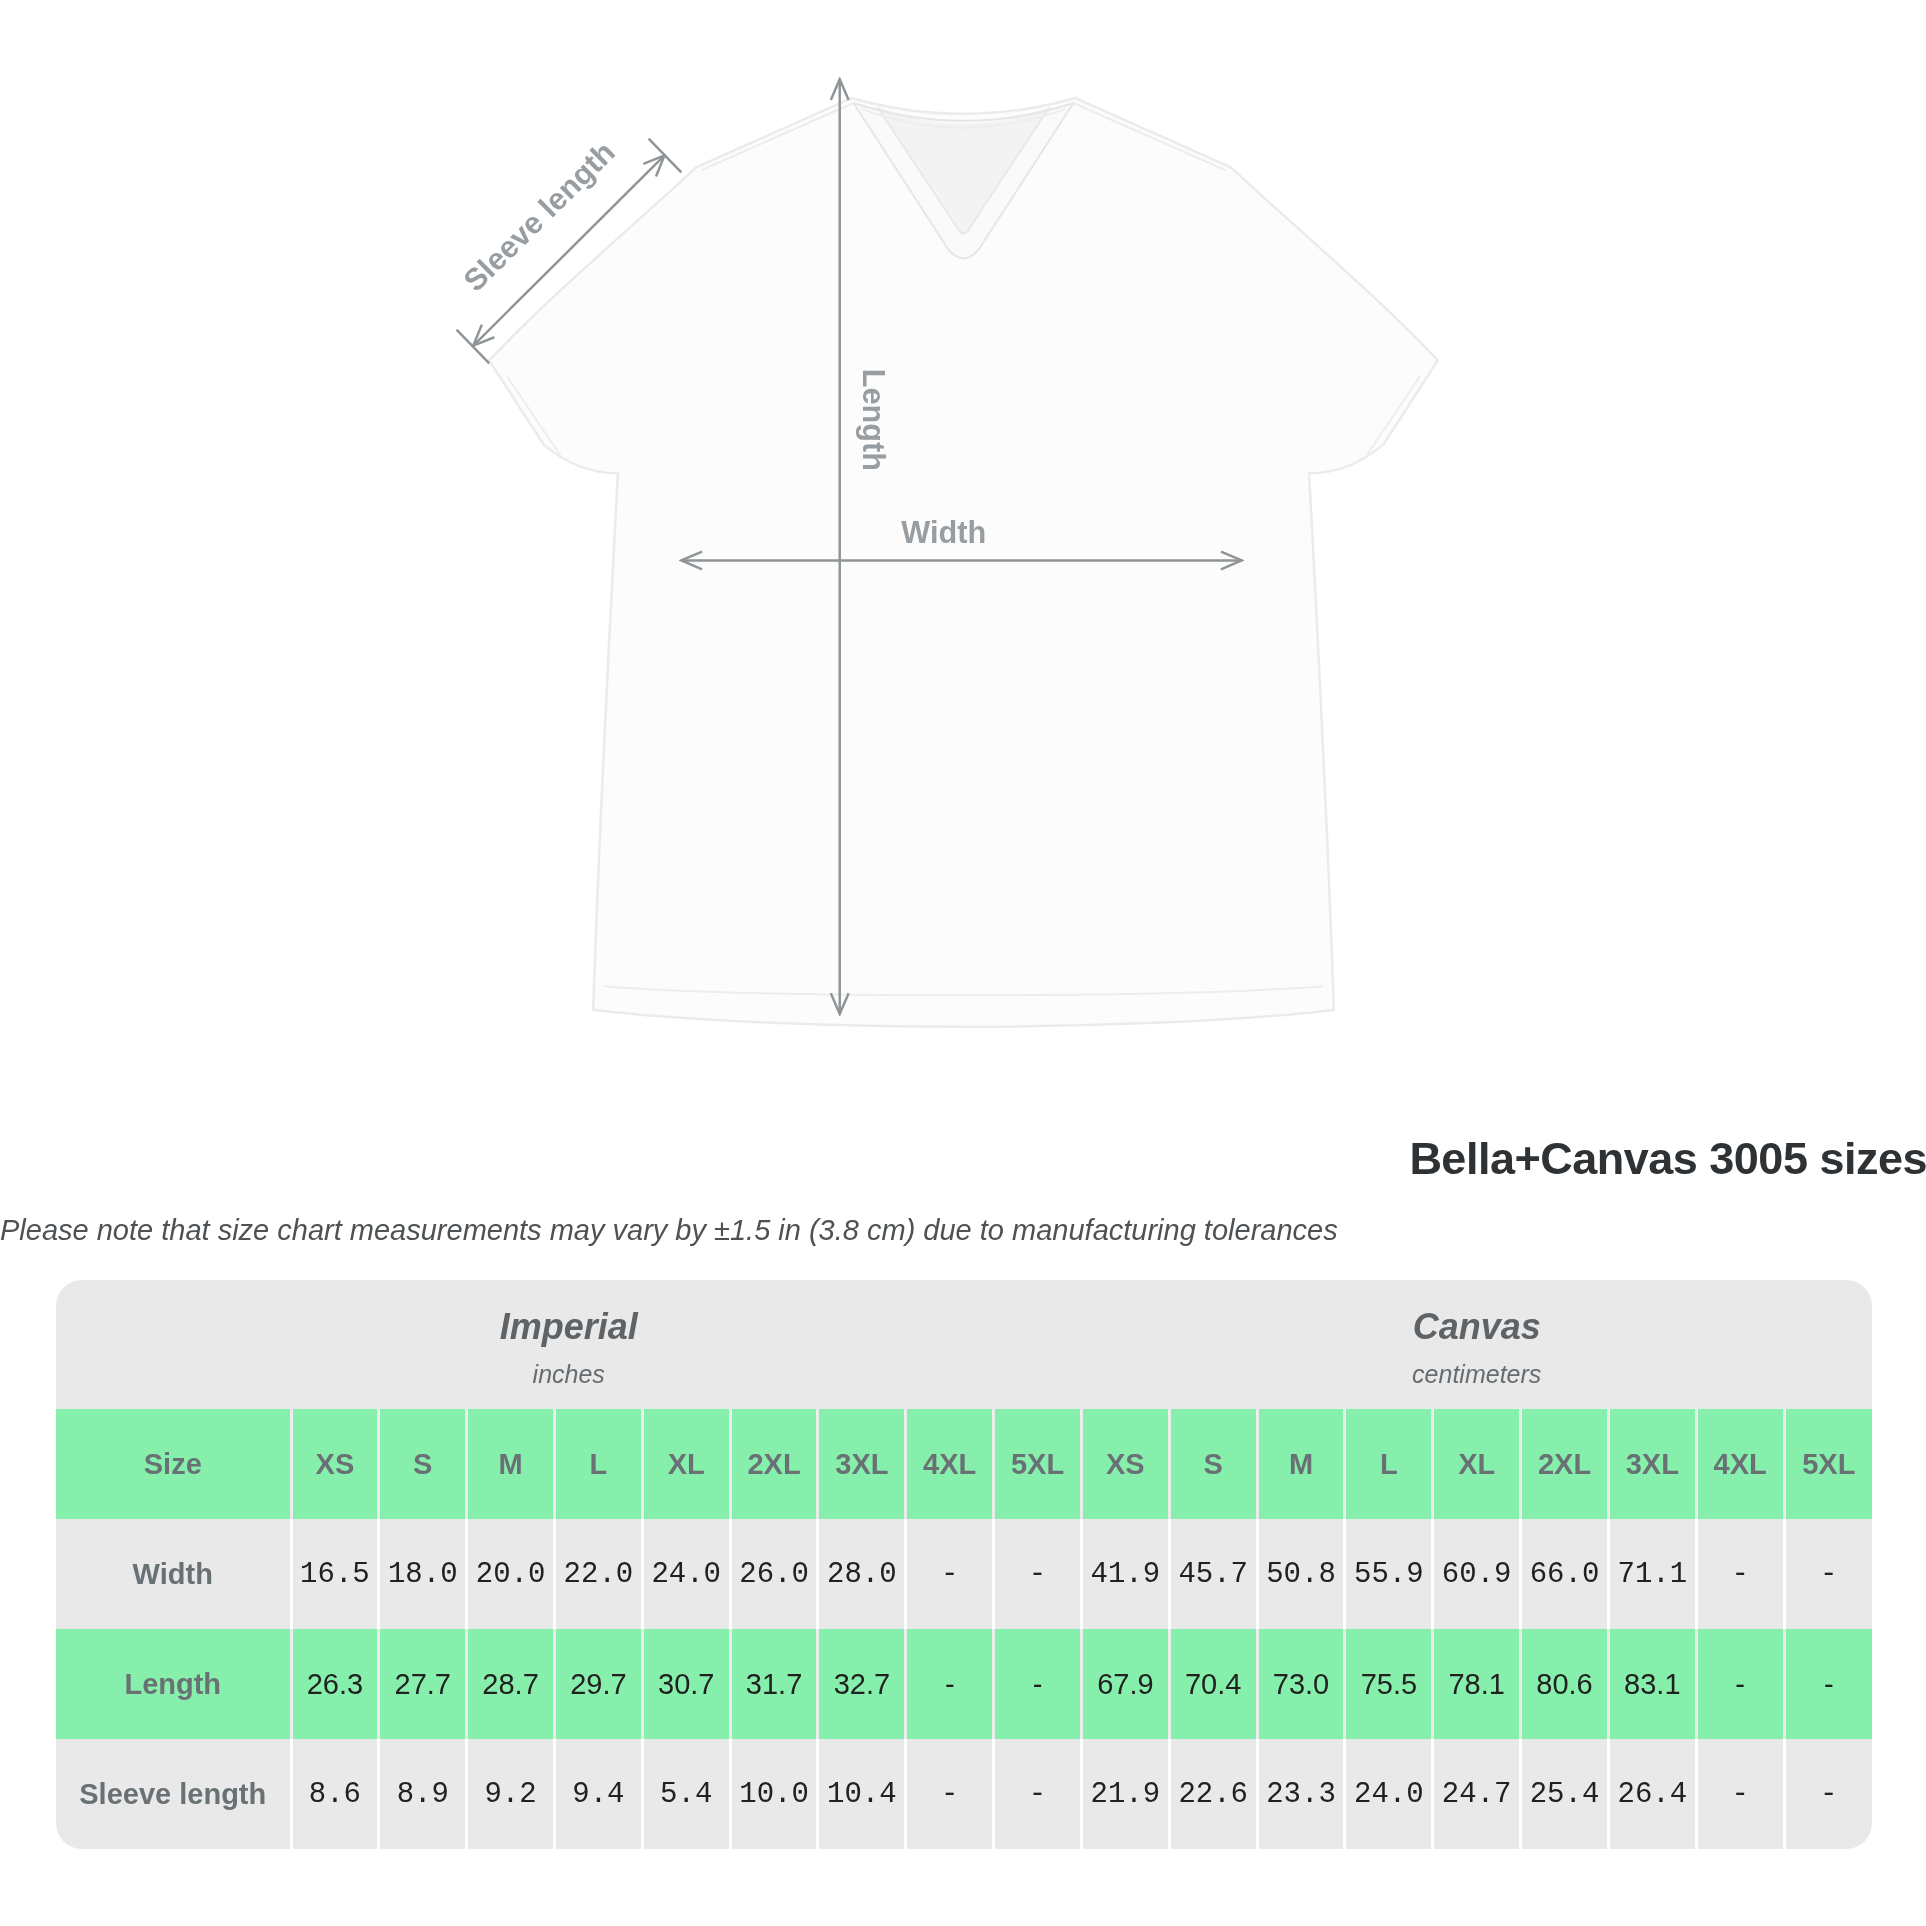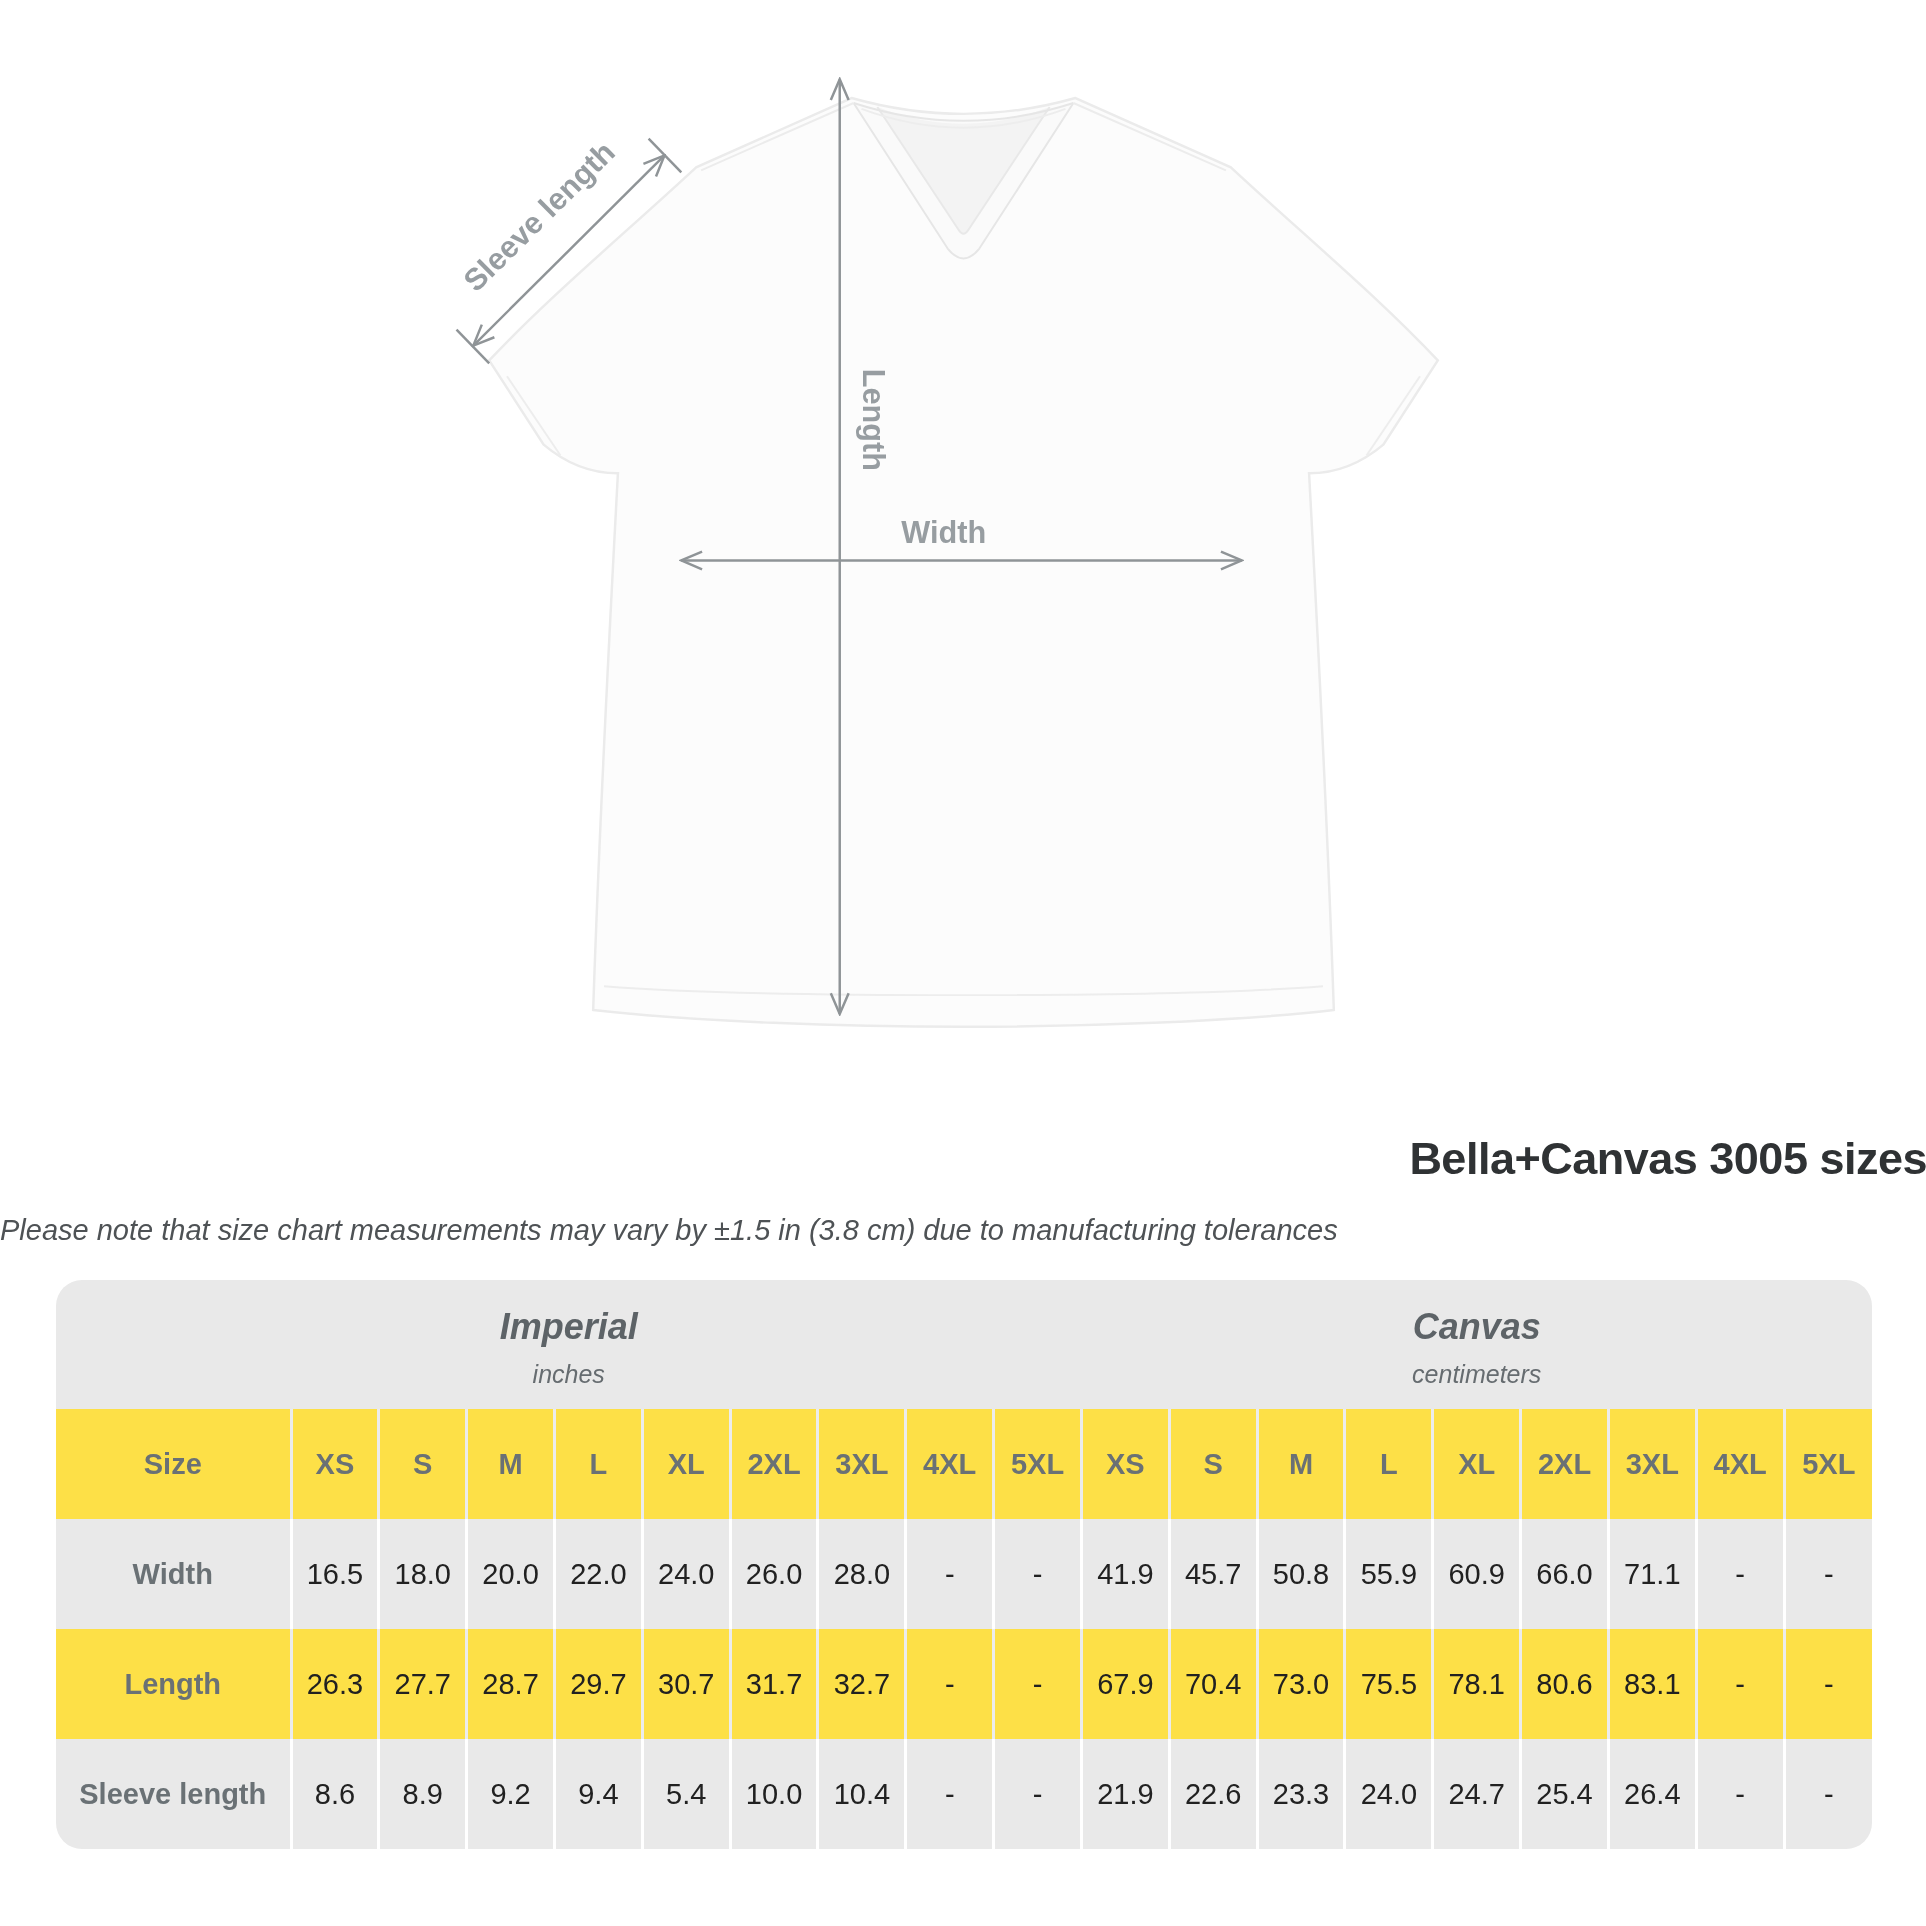--- a/index.html
+++ b/index.html
@@ -70,24 +70,24 @@
     color: #5d6367;
     padding-top: 6px;
   }
   .usub {
     font-size: 25px;
     font-style: italic;
     color: #666c70;
     margin-top: 12px;
   }
   tr.r td { height: 110px; }
-  tr.w td { background: #fde047; }
+  tr.w td { background: #86efac; }
   tr.g td { background: #e9e9e9; }
   tr.w td + td { border-left: 3px solid #ececec; }
-  tr.g td + td { border-left: 3px solid #ffffff; }
+  tr.g td + td { border-left: 3px solid #ffffff; font-family: Liberation Mono, monospace; }
   td.lab, tr.head td { font-weight: bold; color: #6a7175; }
   td.val { color: #212121; font-weight: normal; }
 </style>
 </head>
 <body>
 
 <div class="page">
 
   <svg class="figure-svg" width="1927" height="1109" viewBox="0 0 1946 1120">
     <defs>

